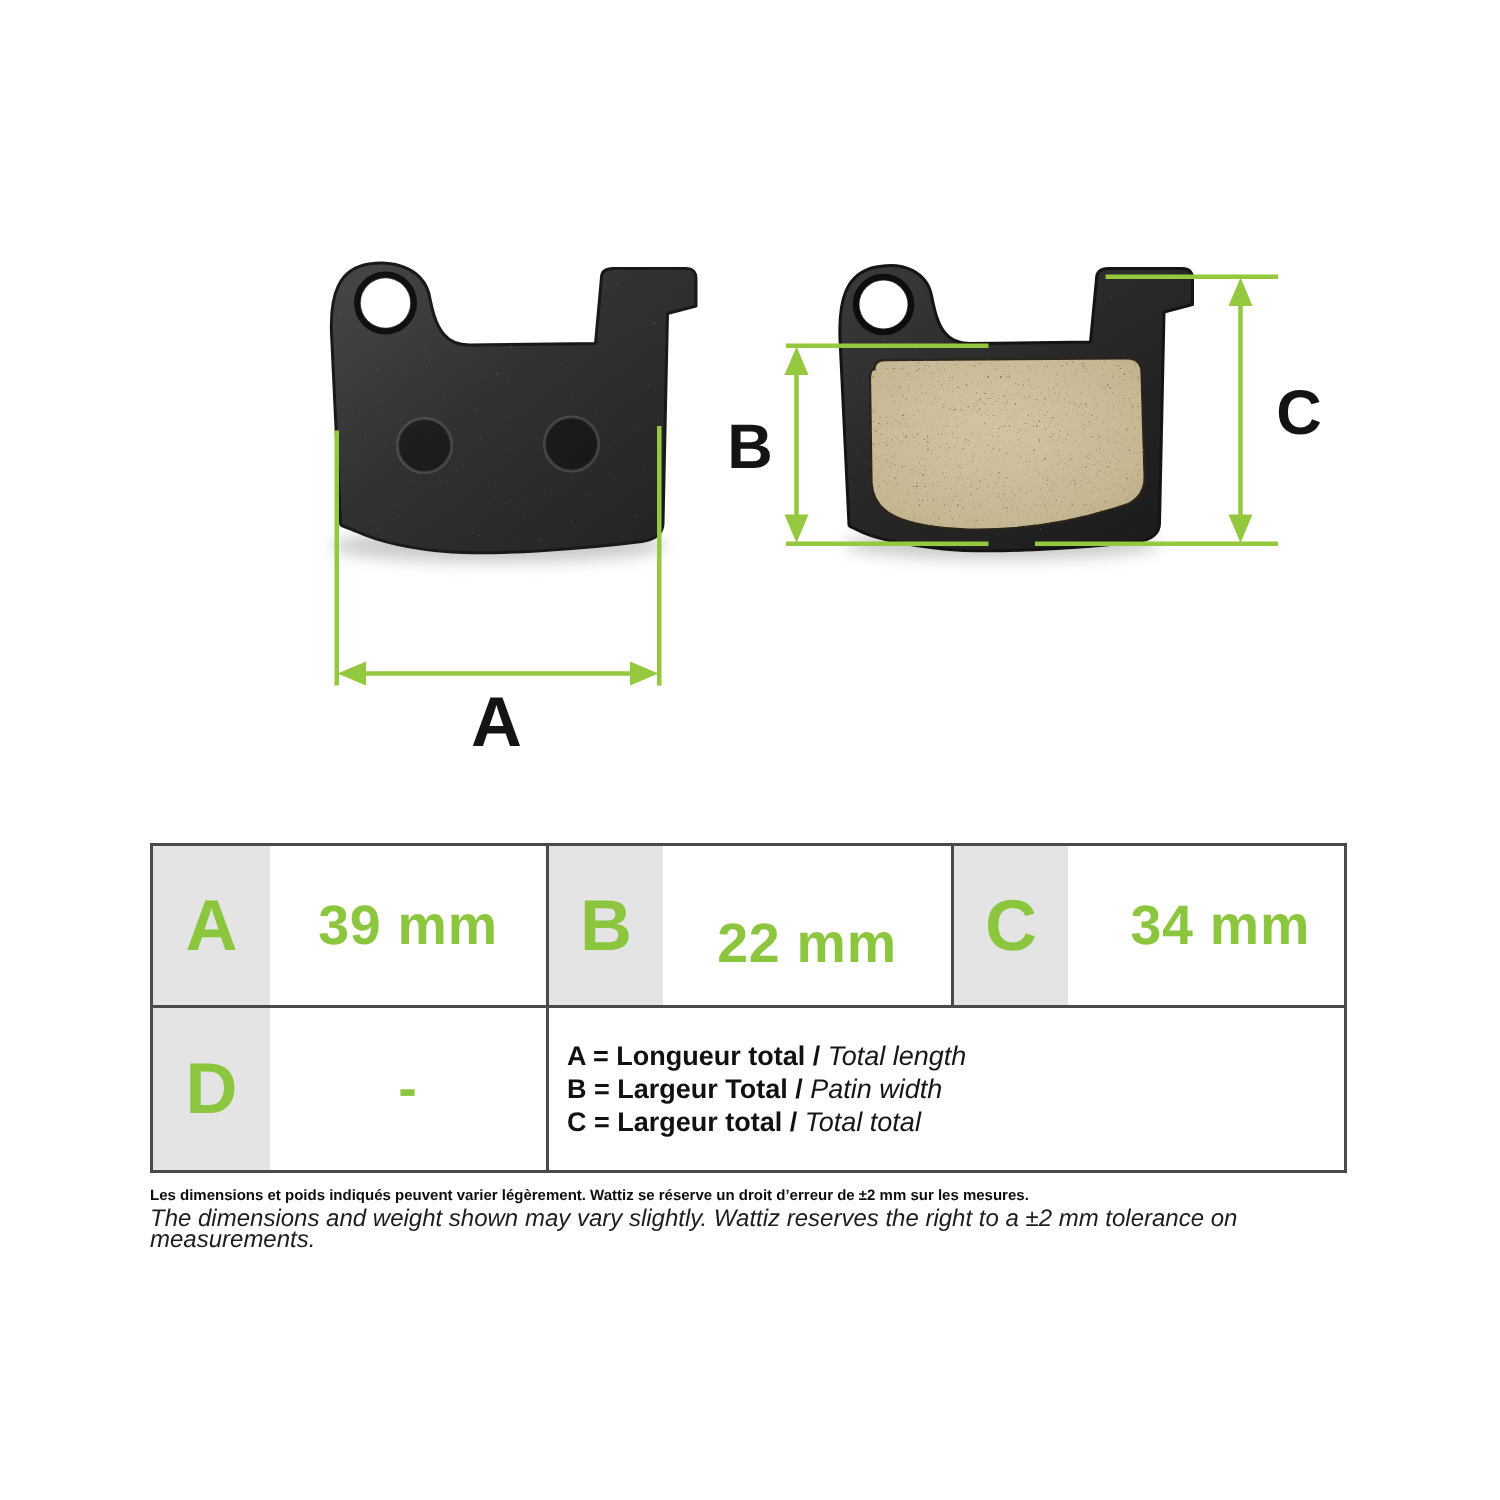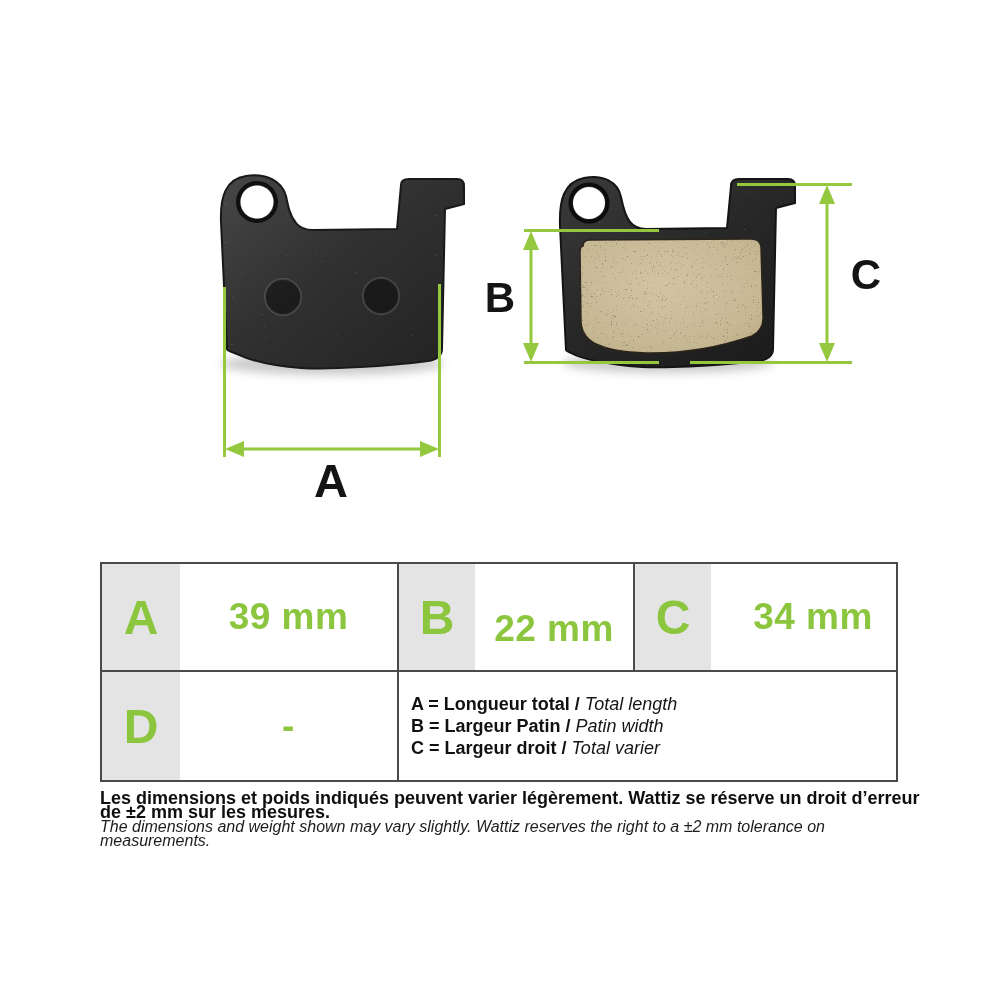--- a/index.html
+++ b/index.html
@@ -7,34 +7,34 @@
          font-family:"Liberation Sans", sans-serif;}
   svg text{font-family:"Liberation Sans", sans-serif;}
 
   
   .dim-table{position:absolute;left:100px;top:562px;width:798px;height:220px;
              box-sizing:border-box;border:2px solid #4a4a4a;background:#fff;}
   .t-row{display:flex;width:100%;height:108px;box-sizing:border-box;}
   .t-row.first{border-bottom:2px solid #4a4a4a;}
   .cell{display:flex;align-items:center;justify-content:center;box-sizing:border-box;}
   .lbl{width:78px;background:#e4e4e4;color:#8CC63F;font-weight:bold;font-size:48px;}
-  .val{width:217px;color:#8CC63F;font-weight:bold;font-size:37px;letter-spacing:0.5px;}
-  .val.v2{width:158px;margin-top:24px;}
+  .val{width:184px;color:#8CC63F;font-weight:bold;font-size:37px;letter-spacing:0.5px;}
+  .val.v2{width:192px;margin-top:24px;}
   .val.v3{flex:1;margin-left:19px;}
   .bL{border-left:2px solid #4a4a4a;}
   .legend-cell{flex:1;display:flex;flex-direction:column;justify-content:center;
                align-items:flex-start;padding-left:12px;border-left:2px solid #4a4a4a;
                box-sizing:border-box;}
   .leg-line{font-size:18px;line-height:22px;color:#111;white-space:nowrap;}
   .leg-line b{font-weight:bold;color:#111;}
   .leg-line i{font-weight:normal;font-style:italic;color:#161616;}
 
   
   .footer{position:absolute;left:100px;top:791px;width:820px;color:#0e0e0e;}
-  .footer .f1{font-weight:bold;font-size:18px;line-height:14px;}
+  .footer .f1{font-weight:bold;font-size:10px;line-height:14px;}
   .footer .f2{font-style:italic;font-size:16px;line-height:14px;color:#1d1d1d;margin-top:1px;}
 </style>
 </head>
 <body>
 
 <div class="stage">
 
   
   <svg width="1000" height="560" viewBox="0 0 1000 560">
     <defs>
@@ -162,22 +162,22 @@
       <div class="cell lbl bL">B</div>
       <div class="cell val v2">22 mm</div>
       <div class="cell lbl bL">C</div>
       <div class="cell val v3">34 mm</div>
     </div>
     <div class="t-row">
       <div class="cell lbl">D</div>
       <div class="cell val">-</div>
       <div class="legend-cell">
         <div class="leg-line"><b>A = Longueur total / </b><i>Total length</i></div>
-        <div class="leg-line"><b>B = Largeur Patin / </b><i>Patin width</i></div>
-        <div class="leg-line"><b>C = Largeur droit / </b><i>Total varier</i></div>
+        <div class="leg-line"><b>B = Largeur Total / </b><i>Patin width</i></div>
+        <div class="leg-line"><b>C = Largeur total / </b><i>Total total</i></div>
       </div>
     </div>
   </div>
 
   
   <div class="footer">
     <div class="f1">Les dimensions et poids indiqués peuvent varier légèrement. Wattiz se réserve un droit d’erreur de ±2 mm sur les mesures.</div>
     <div class="f2">The dimensions and weight shown may vary slightly. Wattiz reserves the right to a ±2 mm tolerance on measurements.</div>
   </div>
 

